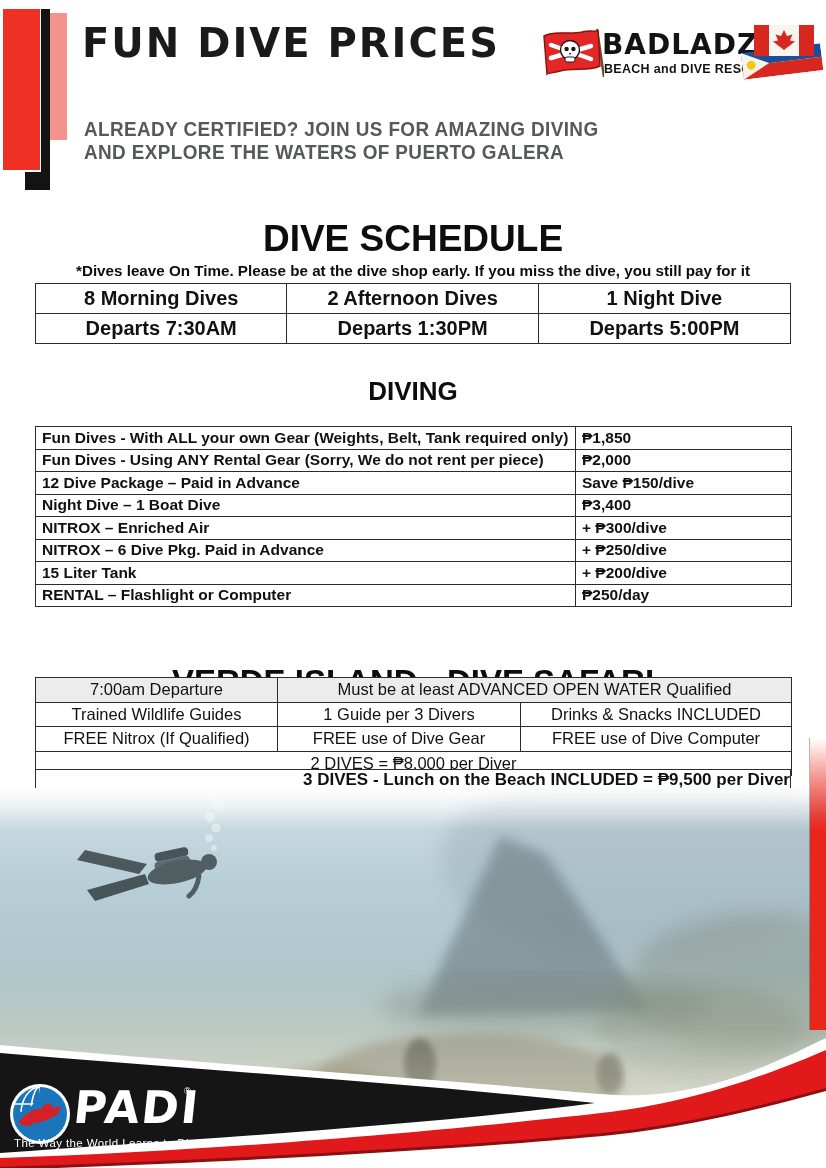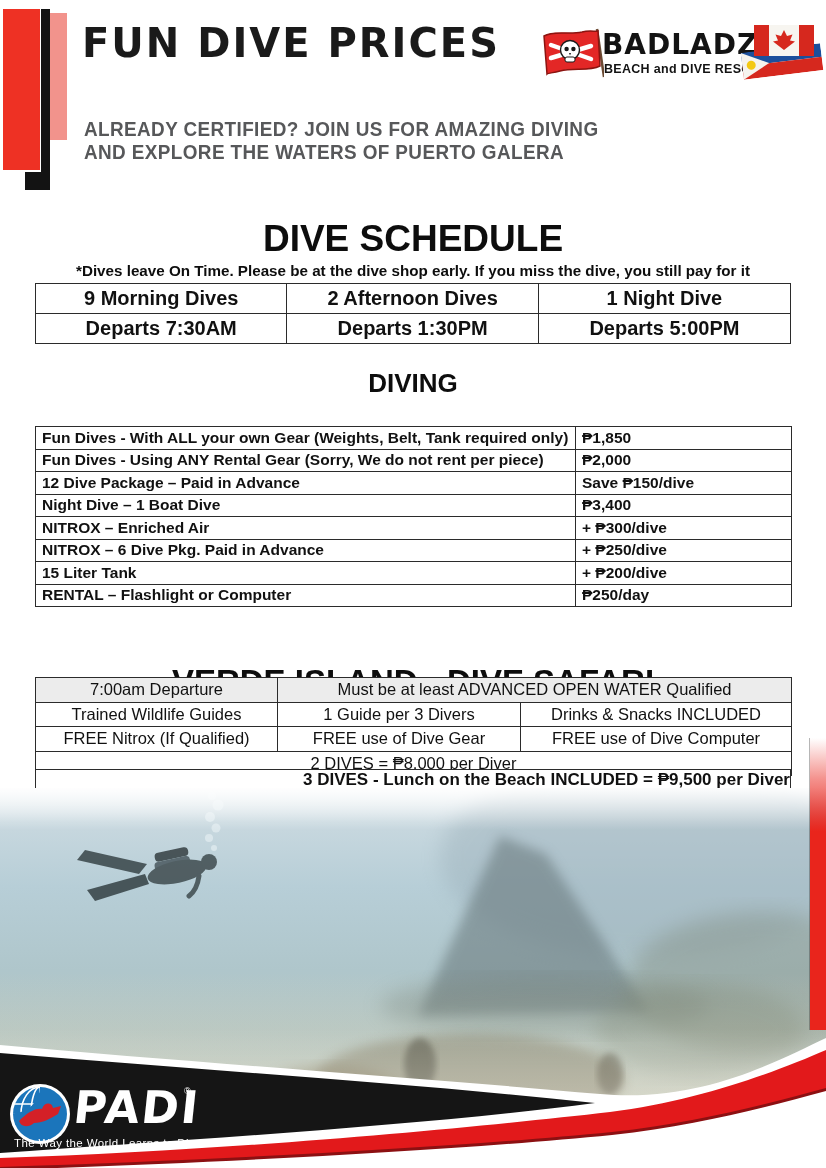--- a/index.html
+++ b/index.html
@@ -24,21 +24,21 @@
   .logo .tagline{position:absolute;left:66px;top:38px;font-weight:bold;font-size:12.5px;
                  letter-spacing:.3px;color:#131313;white-space:nowrap;}
   .flag-ca{position:absolute;left:216px;top:1px;z-index:3;}
   .flag-ph{position:absolute;left:204px;top:24px;transform:rotate(-7deg);z-index:2;}
   .flag-skull{position:absolute;left:2px;top:3px;}
 
   
   .h-center{left:0;width:826px;text-align:center;font-weight:bold;color:#0d0d0d;}
   .h-schedule{top:218px;font-size:37px;letter-spacing:0px;}
   .h-note{top:262px;font-size:15.5px;transform:scaleX(.98);}
-  .h-diving{top:368px;font-size:26px;}
+  .h-diving{top:376px;font-size:26px;}
   .h-verde{top:634px;font-size:33px;margin-top:29px;}
 
   
   table{border-collapse:collapse;table-layout:fixed;}
   .tbl{position:absolute;left:35px;width:756px;background:#fff;}
   .tbl td{border:1px solid #2b2b2b;overflow:hidden;white-space:nowrap;}
   .tbl-schedule{top:283px;}
   .tbl-schedule td{height:27px;text-align:center;font-weight:bold;font-size:20px;}
   .tbl-diving{top:426px;padding-left:36px;}
   .tbl-diving td{height:21.5px;font-weight:bold;font-size:15.5px;padding:0 0 0 6px;text-align:left;}
@@ -125,21 +125,21 @@
   <div class="abs h-center h-note">*Dives leave On Time. Please be at the dive shop early. If you miss the dive, you still pay for it</div>
 
   <table class="tbl tbl-schedule">
     <colgroup>
         <col style="width:33.3%">
         <col style="width:33.3%">
         <col style="width:33.4%">
       </colgroup>
     <tbody>
         <tr>
-      <td>9 Morning Dives</td>
+      <td>8 Morning Dives</td>
       <td>2 Afternoon Dives</td>
       <td>1 Night Dive</td>
     </tr>
     <tr>
       <td>Departs 7:30AM</td>
       <td>Departs 1:30PM</td>
       <td>Departs 5:00PM</td>
     </tr>
   </tbody>
     </table>

